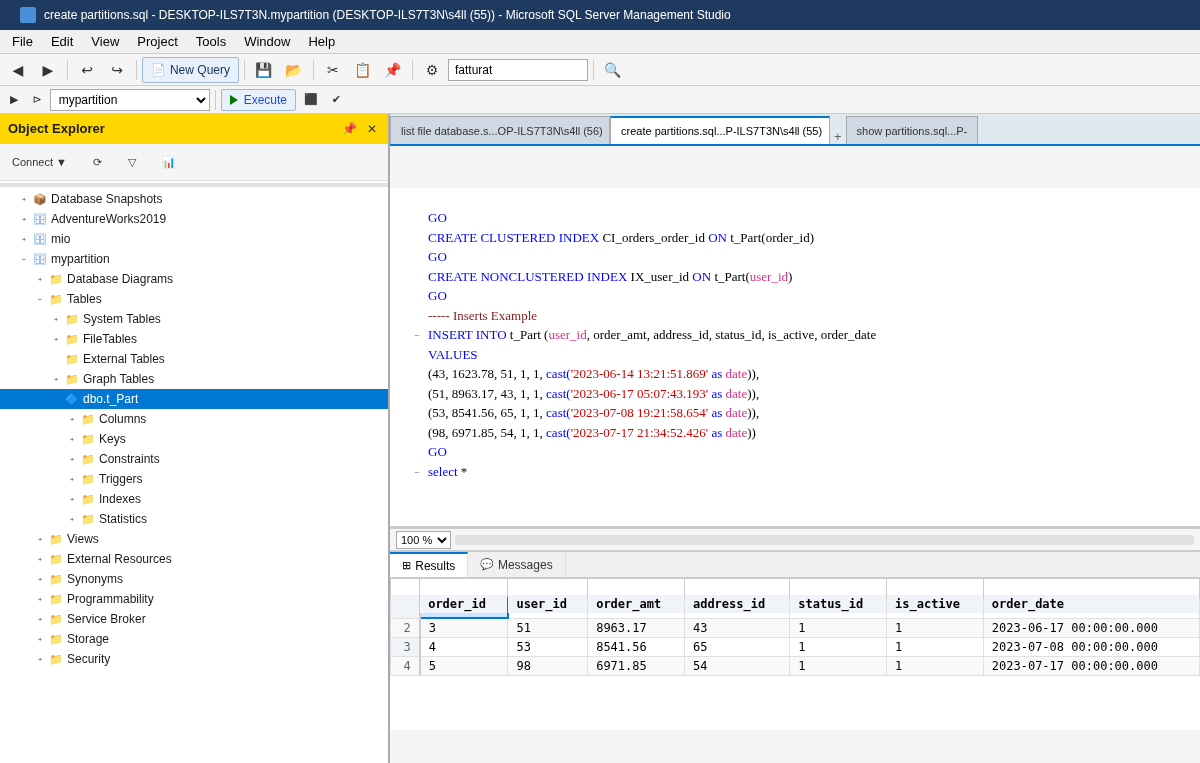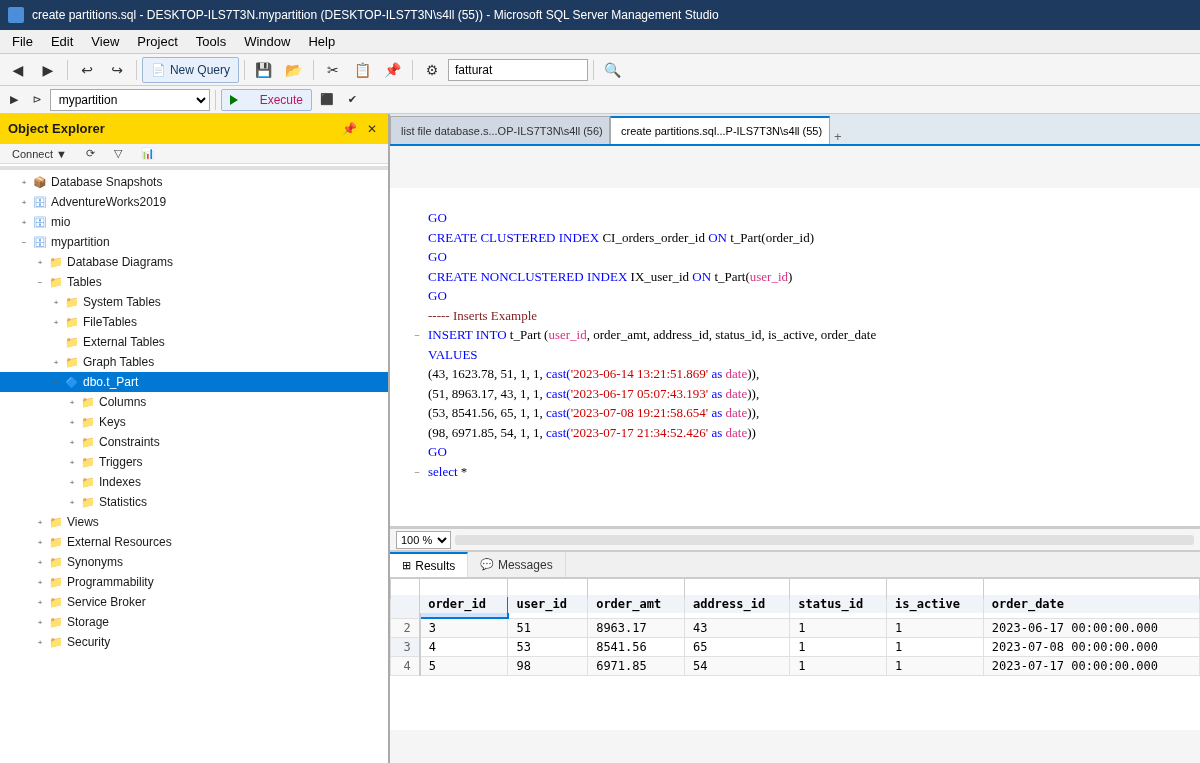--- a/index.html
+++ b/index.html
@@ -5,21 +5,21 @@
     * { margin: 0; padding: 0; box-sizing: border-box; }
     body { font-family: 'Segoe UI', Arial, sans-serif; font-size: 12px; background: #f0f0f0; overflow: hidden; width: 1200px; height: 763px; }
 
     
     .title-bar {
       background: #1e3a5f;
       color: white;
       height: 30px;
       display: flex;
       align-items: center;
-      padding: 0 8px;
+      padding: 0 20px;
       font-size: 12px;
       gap: 8px;
     }
     .title-bar-icon { width: 16px; height: 16px; background: #4a90d9; border-radius: 2px; flex-shrink: 0; }
 
     
     .menu-bar {
       background: #f0f0f0;
       height: 24px;
       display: flex;
@@ -104,22 +104,22 @@
     .exec-btn {
       background: #e8f0fb;
       border: 1px solid #a0b8d8;
       border-radius: 2px;
       padding: 2px 8px;
       font-size: 12px;
       cursor: pointer;
       height: 22px;
       display: flex;
       align-items: center;
-      gap: 19px;
-      color: #be185d;
+      gap: 3px;
+      color: #1d4ed8;
     }
 
     
     .main-layout {
       display: flex;
       height: calc(763px - 30px - 24px - 32px - 28px);
     }
 
     
     .object-explorer {
@@ -154,24 +154,24 @@
       border: none;
       cursor: pointer;
       font-size: 12px;
       color: #333;
       padding: 1px 3px;
     }
     .oe-toolbar {
       display: flex;
       align-items: center;
       padding: 3px 6px;
-      gap: 7px;
+      gap: 14px;
       border-bottom: 1px solid #ddd;
       background: #f5f5f5;
-      height: 20px;
+      height: 37px;
     }
     .oe-tree {
       flex: 1;
       overflow-y: auto;
       padding: 2px 0;
       position: relative;
     }
     .tree-item {
       display: flex;
       align-items: center;
@@ -675,20 +675,23 @@
     <div class="tab-bar">
       <div class="tab">
         <span>list file database.s...OP-ILS7T3N\s4ll (56)</span>
       </div>
       <div class="tab active">
         <span>create partitions.sql...P-ILS7T3N\s4ll (55)</span>
         <span class="tab-close">✕</span>
       </div>
       <div style="display:flex;align-items:center;padding:0 4px;">
         <span style="font-size:13px;color:#666;">+</span>
+      </div>
+      <div class="tab">
+        <span>show partitions.sql...P-</span>
       </div>
     </div>
 
     <div class="editor-area" style="height: 340px; flex: none;">
 
       <div class="code-line">
         <span class="fold-gutter"></span>
         <span class="code-content"><span class="kw-blue">GO</span></span>
       </div>
 

